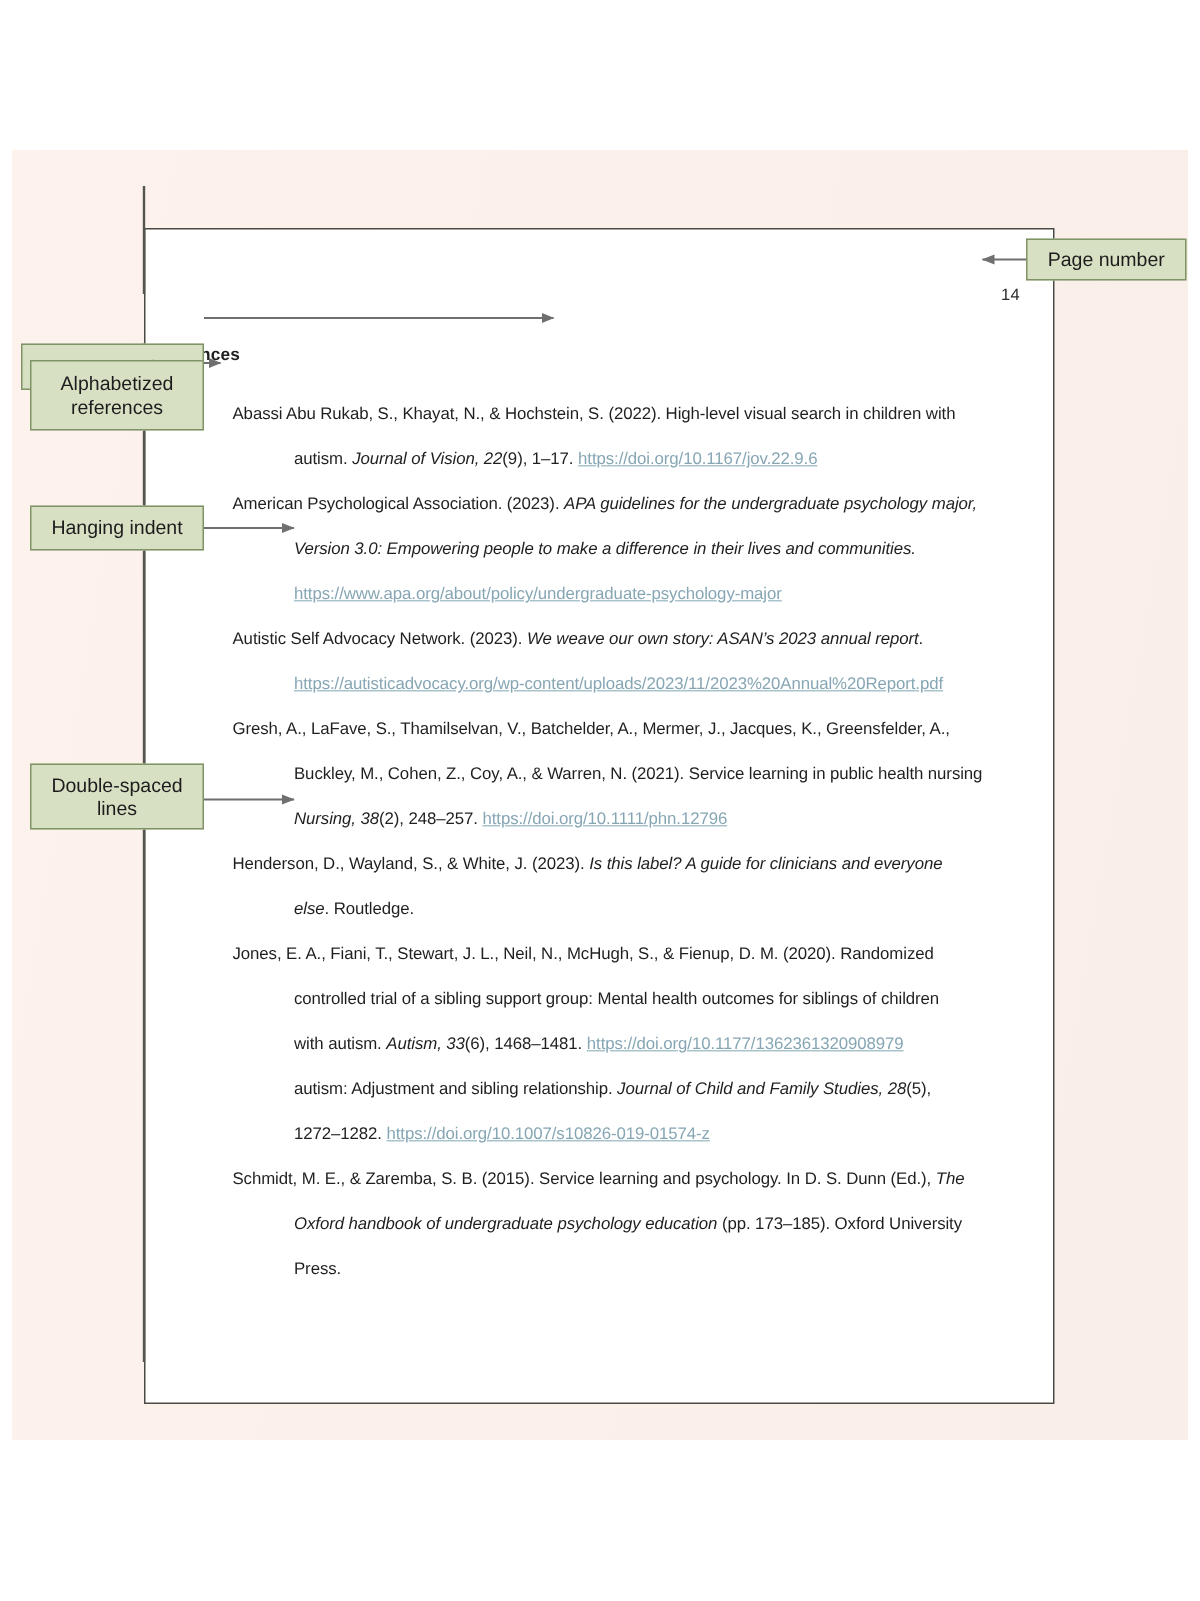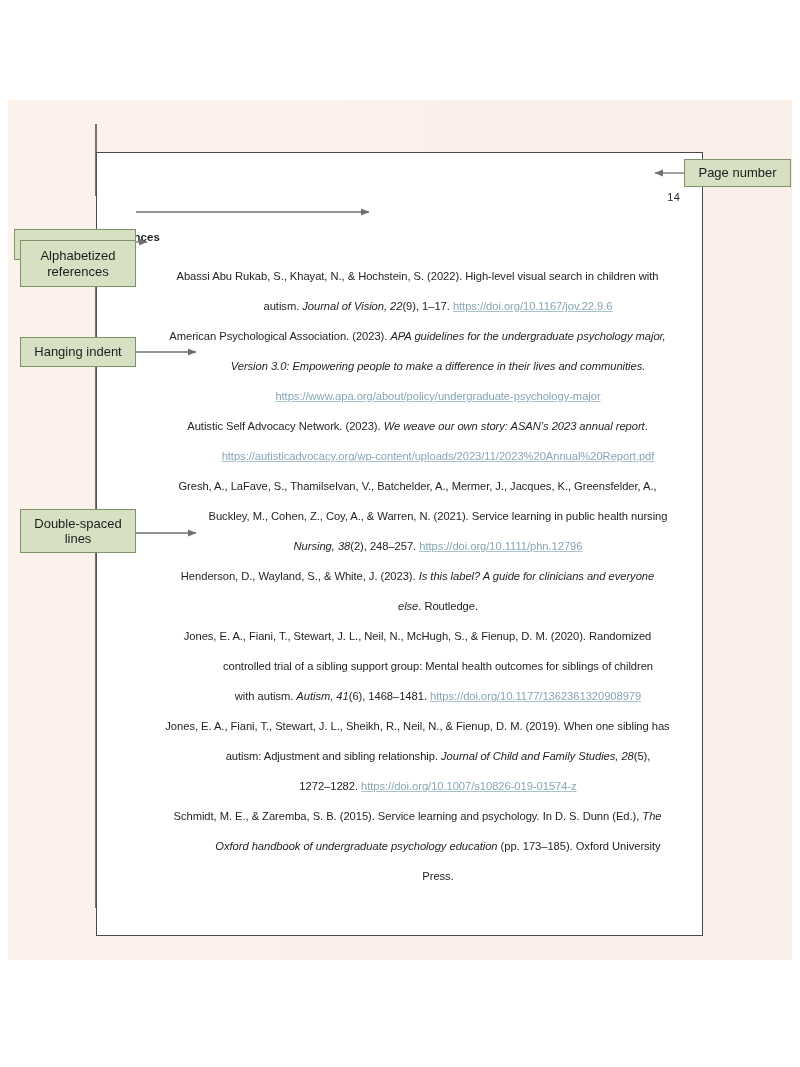--- a/index.html
+++ b/index.html
@@ -62,21 +62,20 @@
     color: #1f1f1f;
     letter-spacing: .1px;
   }
 
   
   #ref-list {
     position: absolute;
     left: 58px;
     top: 108px;
     right: 22px;
-    text-align: center;
   }
   .ref-entry {
     margin: 0 0 0 0;
   }
   .ref-line {
     height: 30px;
     line-height: 30px;
     font-size: 11.2px;
     color: #1f1f1f;
     white-space: nowrap;
@@ -153,24 +152,23 @@
         <div class="ref-line indent"><span>Buckley, M., Cohen, Z., Coy, A., &amp; Warren, N. (2021). Service learning in public health nursing</span></div>
         <div class="ref-line indent"><span class="ital">Nursing, 38</span><span>(2), 248–257. </span><a class="lnk" href="#">https://doi.org/10.1111/phn.12796</a></div>
       </div>
       <div class="ref-entry">
         <div class="ref-line"><span>Henderson, D., Wayland, S., &amp; White, J. (2023). </span><span class="ital">Is this label? A guide for clinicians and everyone</span></div>
         <div class="ref-line indent"><span class="ital">else</span><span>. Routledge.</span></div>
       </div>
       <div class="ref-entry">
         <div class="ref-line"><span>Jones, E. A., Fiani, T., Stewart, J. L., Neil, N., McHugh, S., &amp; Fienup, D. M. (2020). Randomized</span></div>
         <div class="ref-line indent"><span>controlled trial of a sibling support group: Mental health outcomes for siblings of children</span></div>
-        <div class="ref-line indent"><span>with autism. </span><span class="ital">Autism, 41</span><span>(6), 1468–1481. </span><a class="lnk" href="#">https://doi.org/10.1177/1362361320908979</a></div>
-      </div>
-      <div class="ref-entry">
-        <div class="ref-line"><span>Jones, E. A., Fiani, T., Stewart, J. L., Sheikh, R., Neil, N., &amp; Fienup, D. M. (2019). When one sibling has</span></div>
+        <div class="ref-line indent"><span>with autism. </span><span class="ital">Autism, 33</span><span>(6), 1468–1481. </span><a class="lnk" href="#">https://doi.org/10.1177/1362361320908979</a></div>
+      </div>
+      <div class="ref-entry">
         <div class="ref-line indent"><span>autism: Adjustment and sibling relationship. </span><span class="ital">Journal of Child and Family Studies, 28</span><span>(5),</span></div>
         <div class="ref-line indent"><span>1272–1282. </span><a class="lnk" href="#">https://doi.org/10.1007/s10826-019-01574-z</a></div>
       </div>
       <div class="ref-entry">
         <div class="ref-line"><span>Schmidt, M. E., &amp; Zaremba, S. B. (2015). Service learning and psychology. In D. S. Dunn (Ed.), </span><span class="ital">The</span></div>
         <div class="ref-line indent"><span class="ital">Oxford handbook of undergraduate psychology education</span><span> (pp. 173–185). Oxford University</span></div>
         <div class="ref-line indent"><span>Press.</span></div>
       </div>
     </div>
 </div>

